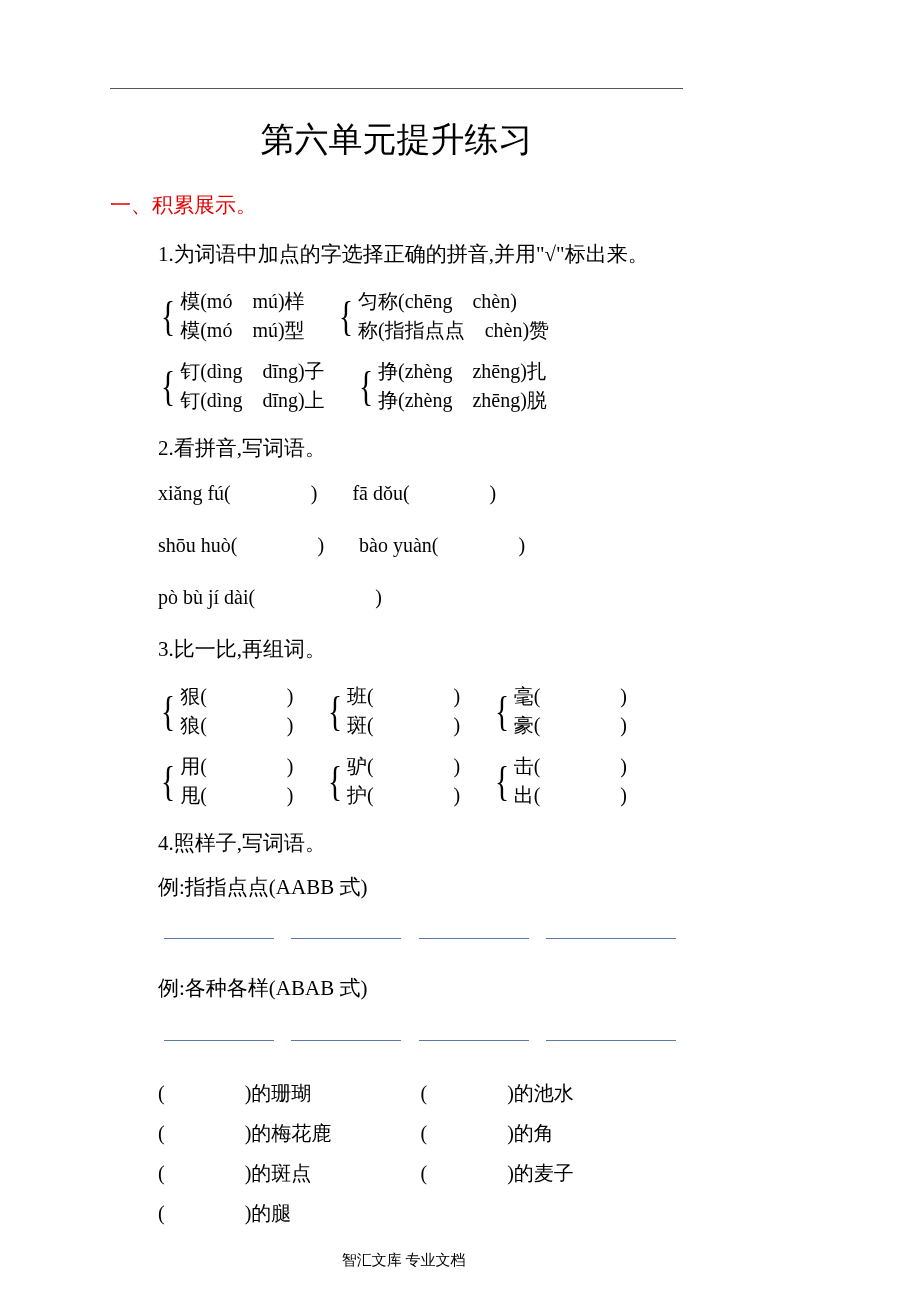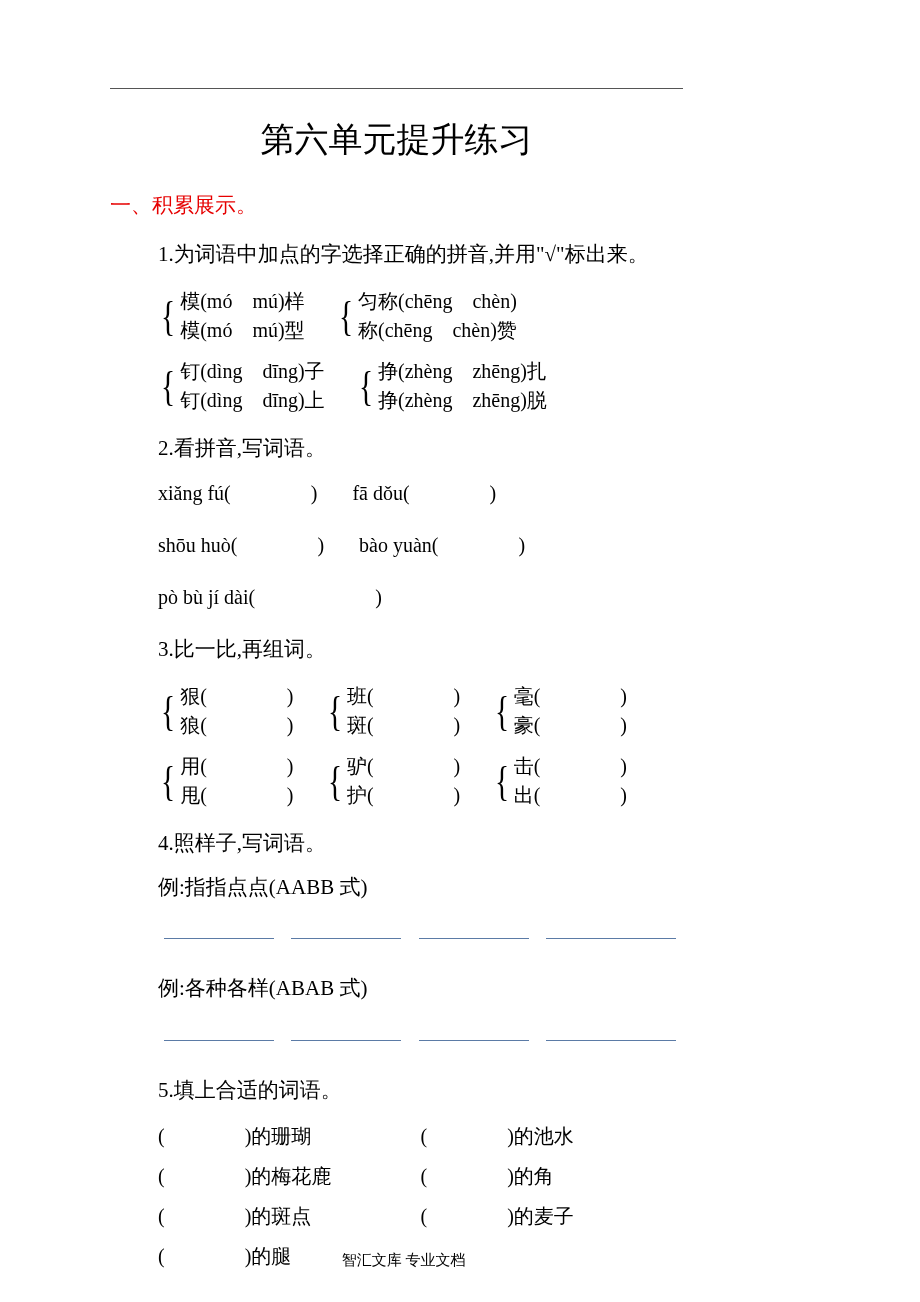--- a/index.html
+++ b/index.html
@@ -123,21 +123,21 @@
             <span>模(mó　mú)样</span>
             <span>模(mó　mú)型</span>
           </span>
         </span>
       </span>
       <span class="brace-group">
         <span class="brace-row">
           <span class="brace">{</span>
           <span class="brace-lines">
             <span>匀称(chēng　chèn)</span>
-            <span>称(chēng　chèn)赞</span>
+            <span>称(指指点点　chèn)赞</span>
           </span>
         </span>
       </span>
       <br>
       <span class="brace-group">
         <span class="brace-row">
           <span class="brace">{</span>
           <span class="brace-lines">
             <span>钉(dìng　dīng)子</span>
             <span>钉(dìng　dīng)上</span>
@@ -236,21 +236,20 @@
       <span class="fill-line" style="width:130px"></span>
     </div>
     <div>例:各种各样(ABAB 式)</div>
     <div class="blank-row">
       <span class="fill-line"></span>
       <span class="fill-line"></span>
       <span class="fill-line"></span>
       <span class="fill-line" style="width:130px"></span>
     </div>
 
-    <div class="q">5.填上合适的词语。</div>
     <div class="two-col">
       <div class="cell paren-fill">(　　　　)的珊瑚</div>
       <div class="cell paren-fill">(　　　　)的池水</div>
       <div class="cell paren-fill">(　　　　)的梅花鹿</div>
       <div class="cell paren-fill">(　　　　)的角</div>
       <div class="cell paren-fill">(　　　　)的斑点</div>
       <div class="cell paren-fill">(　　　　)的麦子</div>
       <div class="cell paren-fill">(　　　　)的腿</div>
     </div>
 

